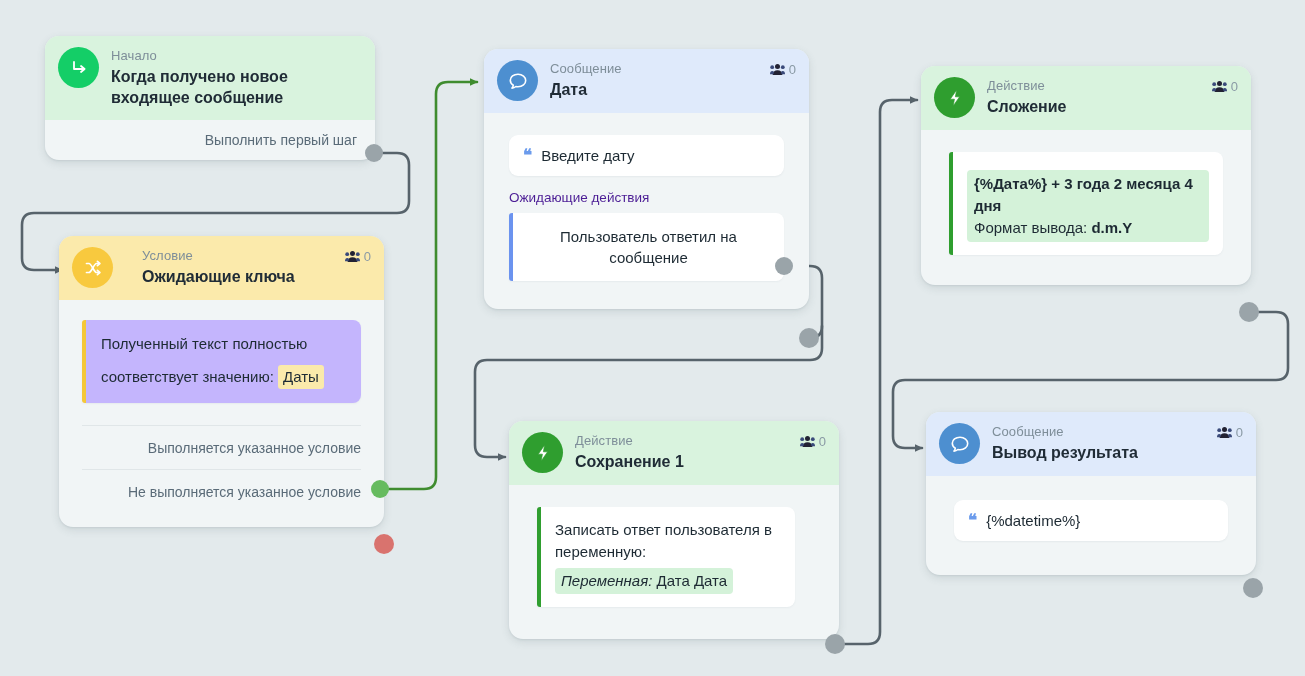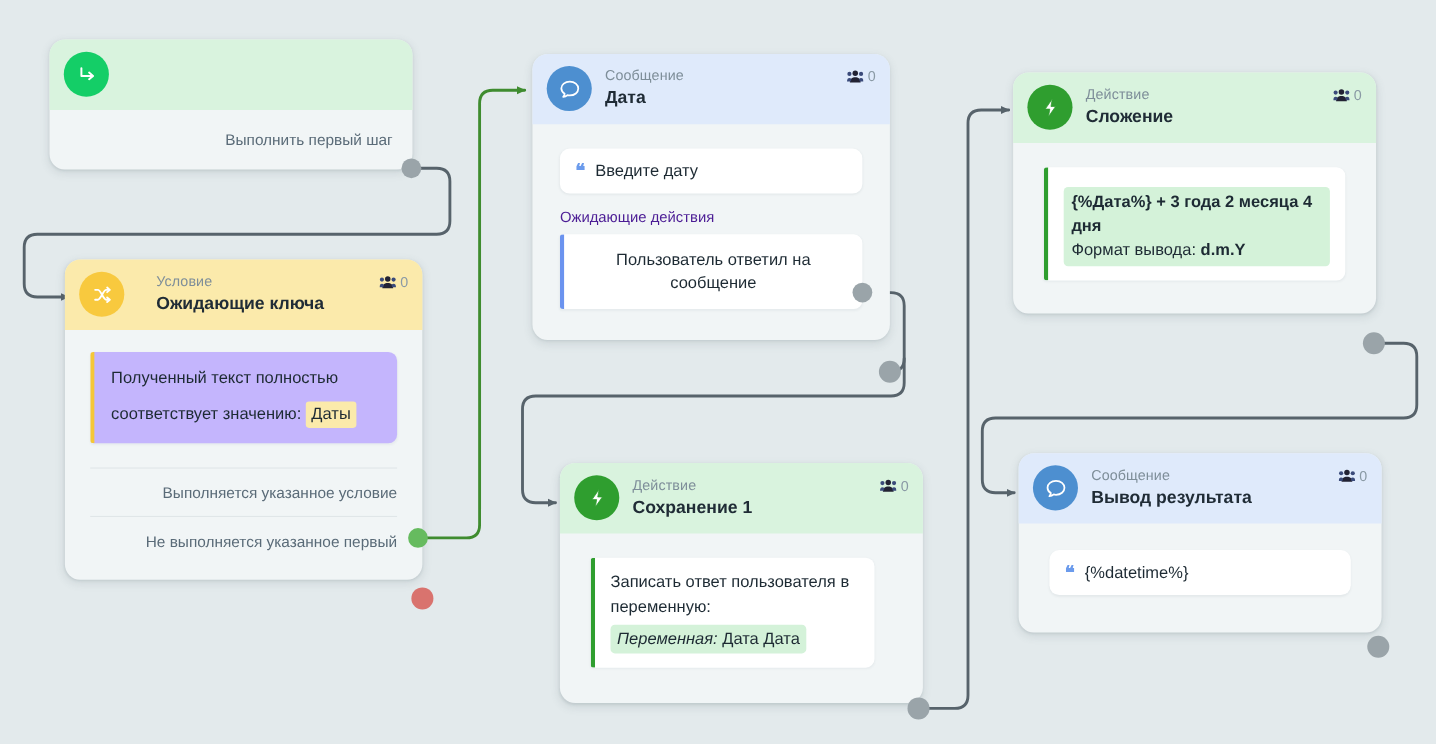--- a/index.html
+++ b/index.html
@@ -188,22 +188,26 @@
   </svg>
 
   <div class="node" style="left:45px; top:36px; width:330px;">
     <div class="nhead green">
       <div class="nicon c-green">
         <svg width="22" height="22" viewBox="0 0 22 22">
           <path d="M6 5 V12 H16" fill="none" stroke="#fff" stroke-width="1.8" stroke-linecap="round" stroke-linejoin="round"></path>
           <path d="M13 9 L16.6 12 L13 15" fill="none" stroke="#fff" stroke-width="1.8" stroke-linecap="round" stroke-linejoin="round"></path>
         </svg>
       </div>
-    </div>
-    <div class="outrow noline" style="height:54px;">
+      <div class="ntexts">
+        <div class="nkind">Начало</div>
+        <div class="ntitle" style="max-width:225px;">Когда получено новое входящее сообщение</div>
+      </div>
+    </div>
+    <div class="outrow noline" style="height:40px;">
       <span>Выполнить первый шаг</span>
     </div>
   </div>
   <div class="port grey" style="left:365px; top:144px;"></div>
 
   <div class="node" style="left:59px; top:236px; width:325px;">
     <div class="nhead yellow">
       <div class="nicon c-yellow">
         <svg width="22" height="22" viewBox="0 0 22 22">
           <path d="M4.5 6.5 H7 C9.5 6.5 12 15.5 14.5 15.5 H17.5" fill="none" stroke="#fff" stroke-width="1.7" stroke-linecap="round"></path>
@@ -231,21 +235,21 @@
     <div class="nbody" style="padding:20px 23px 22px 23px;">
       <div class="condbox">
         <span>Полученный текст полностью соответствует значению:</span>
         <span class="hl-yellow">Даты</span>
       </div>
     </div>
     <div class="outrow first" style="margin:0 23px; padding-right:0;">
       <span>Выполняется указанное условие</span>
     </div>
     <div class="outrow" style="margin:0 23px 14px 23px; padding-right:0;">
-      <span>Не выполняется указанное первый</span>
+      <span>Не выполняется указанное условие</span>
     </div>
   </div>
   <div class="port green" style="left:371px; top:480px;"></div>
   <div class="port red" style="left:374px; top:534px; width:20px; height:20px;"></div>
 
   <div class="node" style="left:484px; top:49px; width:325px;">
     <div class="nhead blue">
       <div class="nicon c-blue">
         <svg width="24" height="24" viewBox="0 0 24 24">
           <path d="M12 5.2 C7.6 5.2 4.3 7.9 4.3 11.3 C4.3 13.3 5.5 15.1 7.3 16.2

